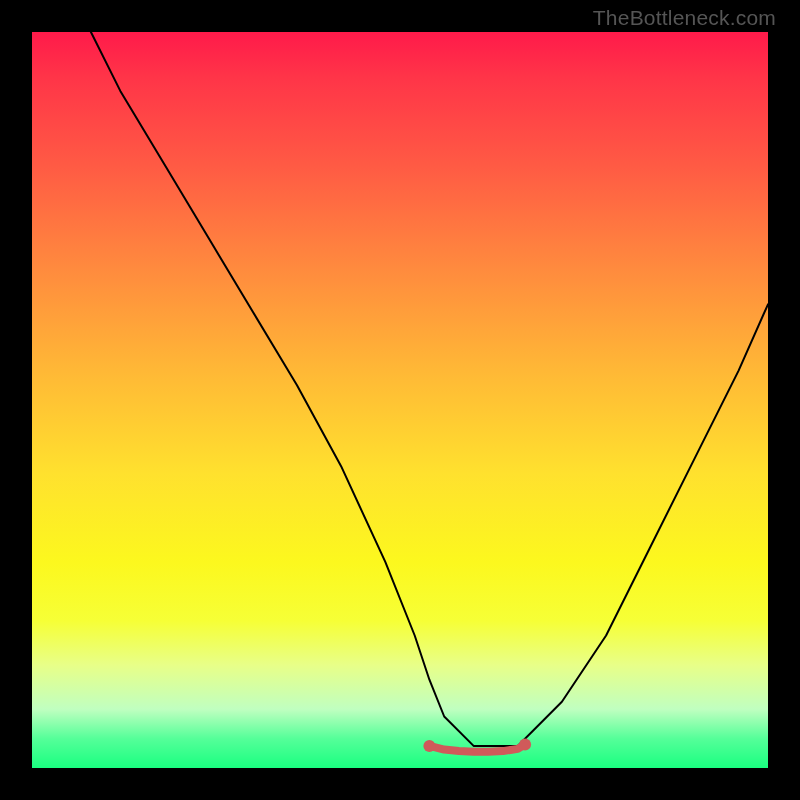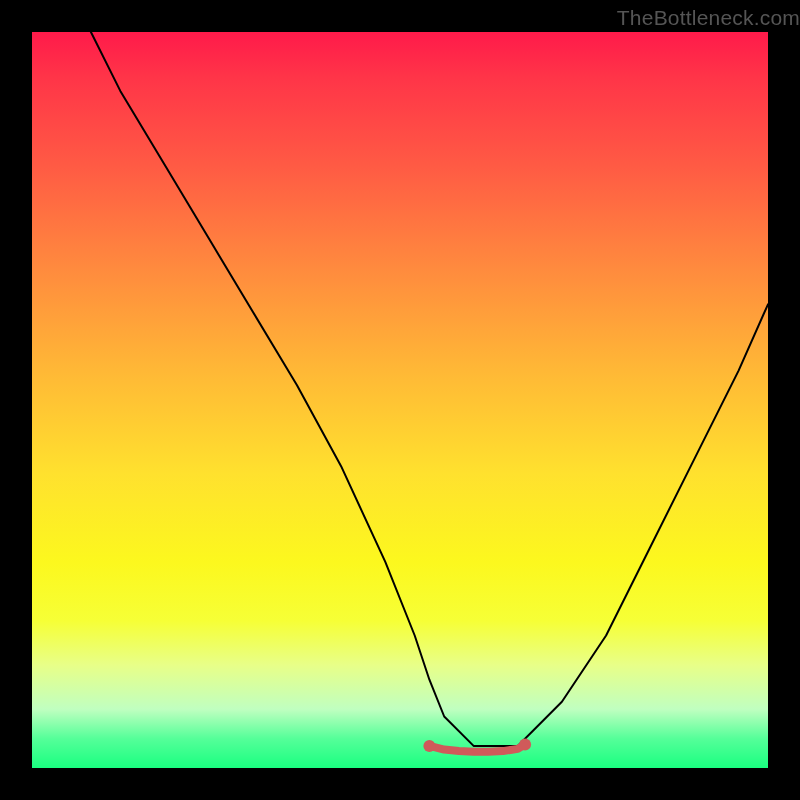--- a/index.html
+++ b/index.html
@@ -41,21 +41,21 @@
     position: absolute;
     left: 0;
     top: 0;
     width: 100%;
     height: 100%;
     overflow: visible;
   }
   .watermark {
     position: absolute;
     top: 6px;
-    right: 0;
+    right: 24px;
     color: #555;
     font-family: Arial, Helvetica, sans-serif;
     font-size: 21px;
     letter-spacing: 0.2px;
     user-select: none;
     text-align: right;
   }
 </style>
 </head>
 <body>

